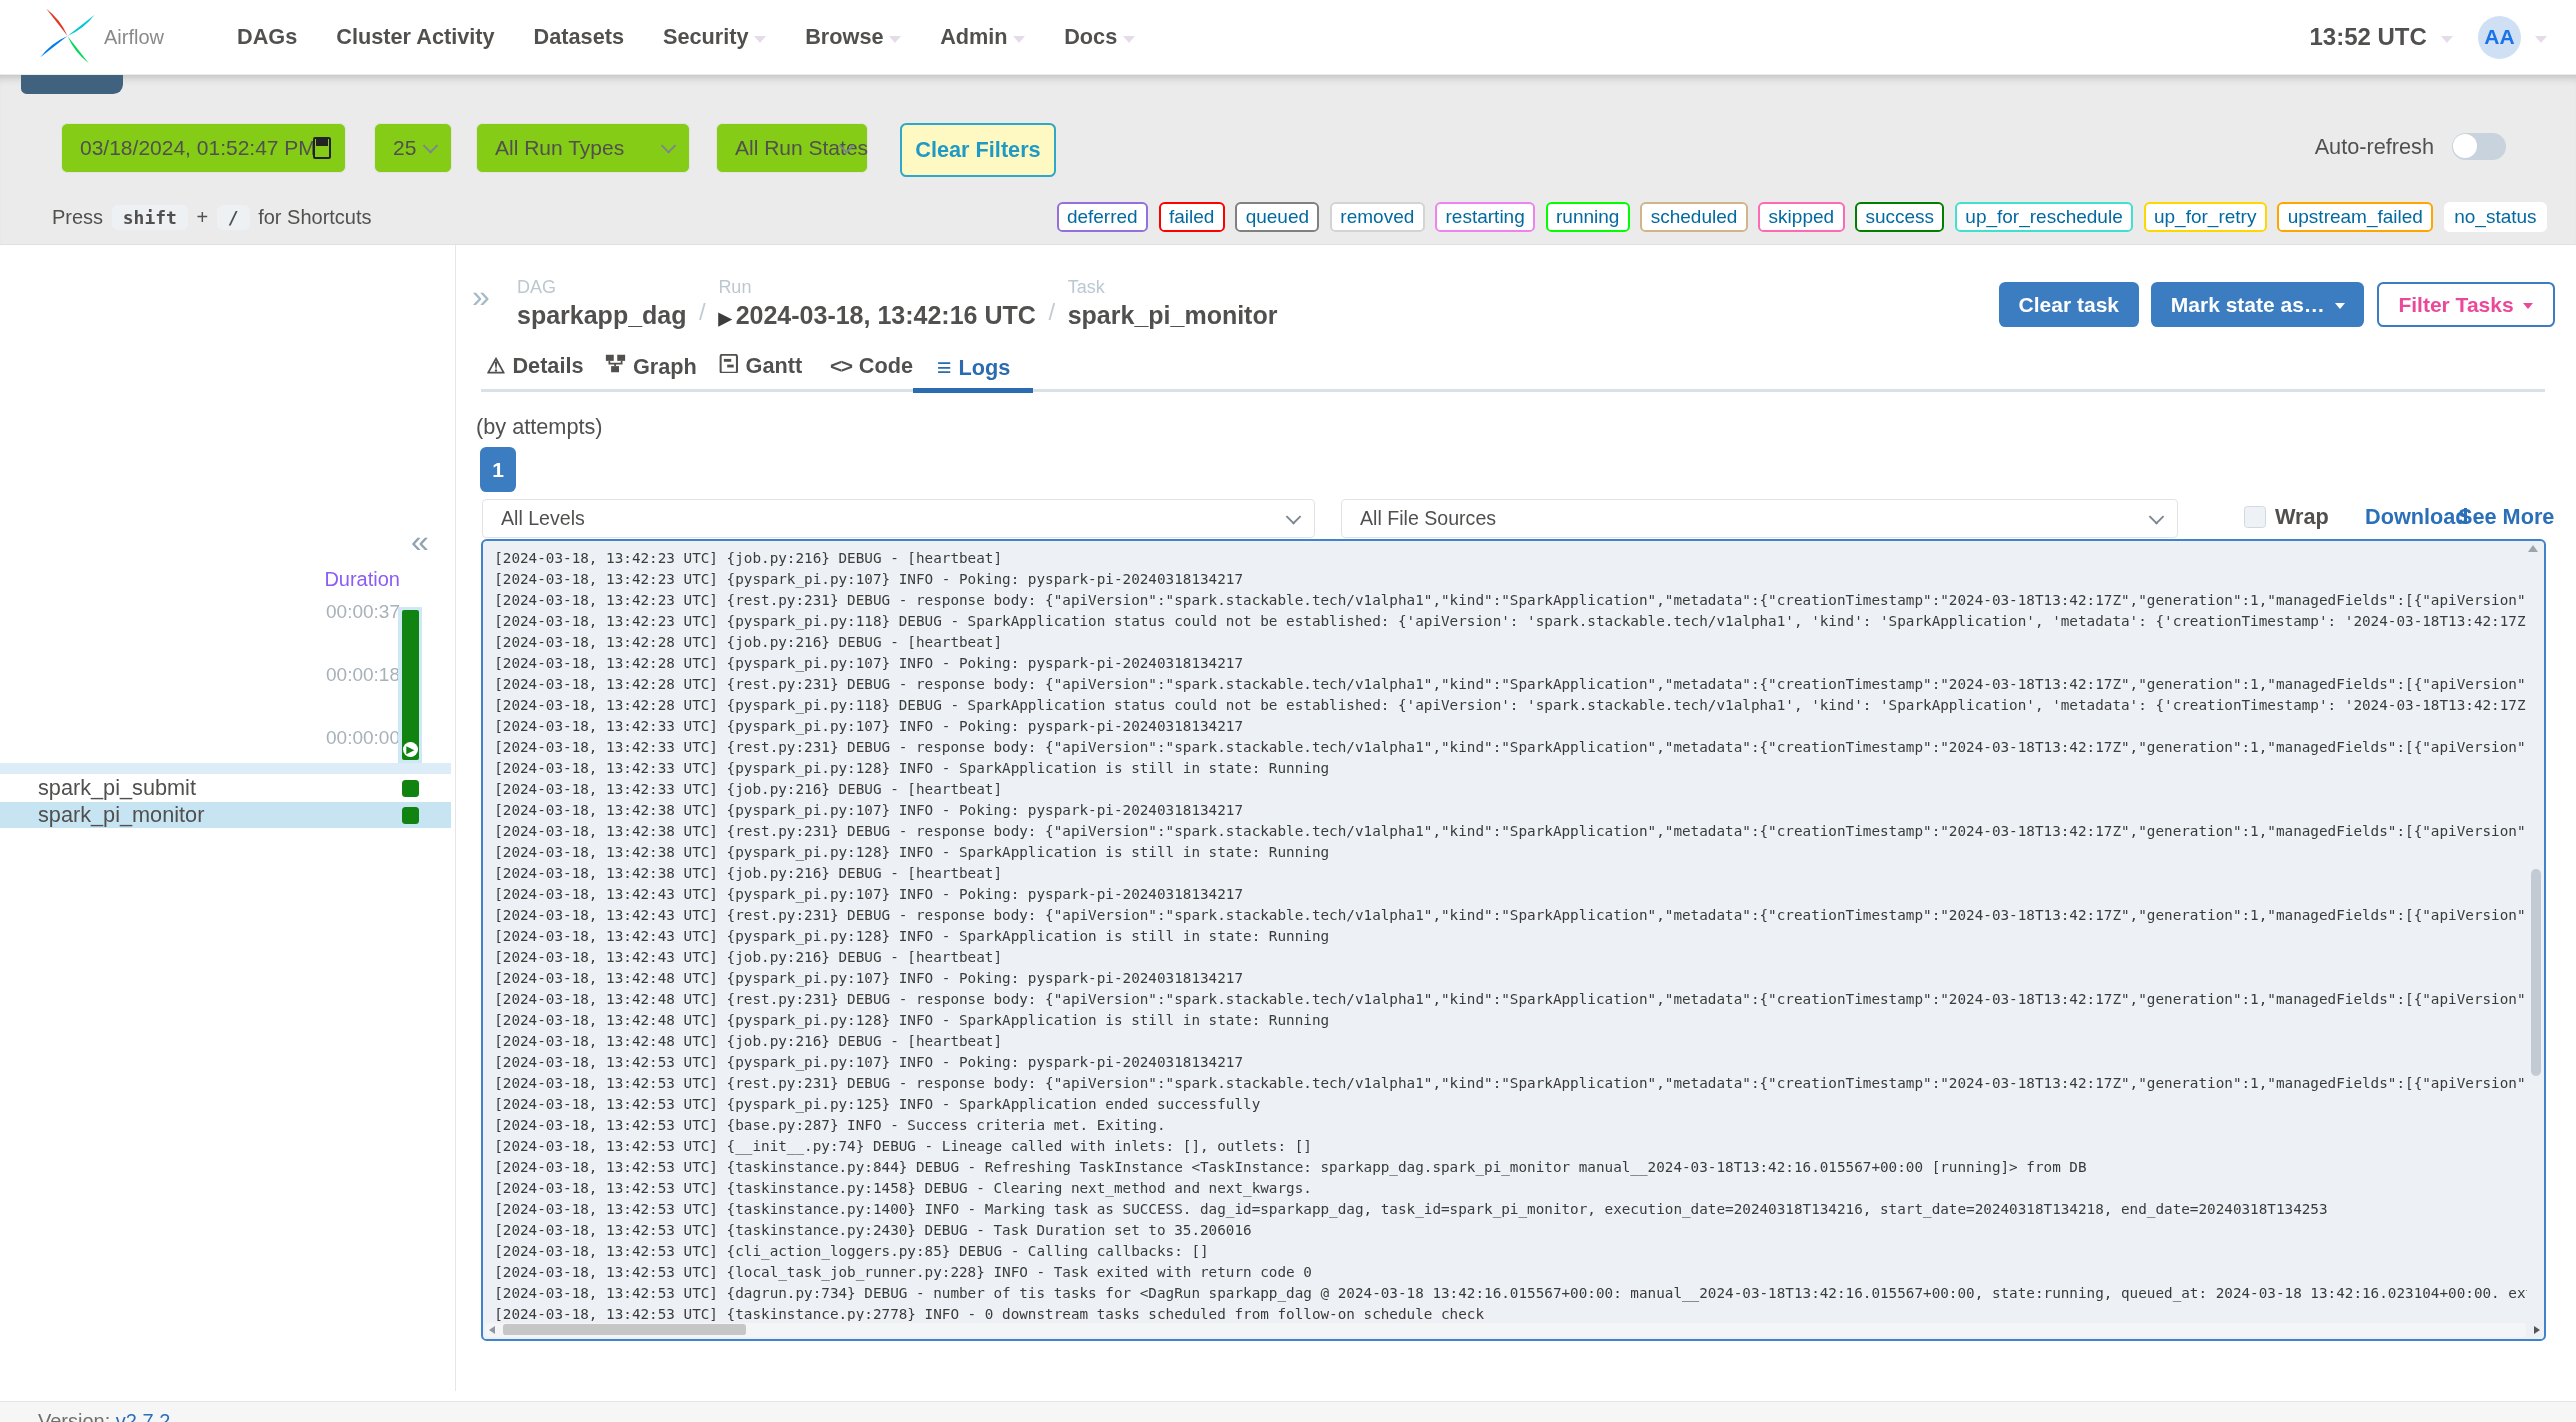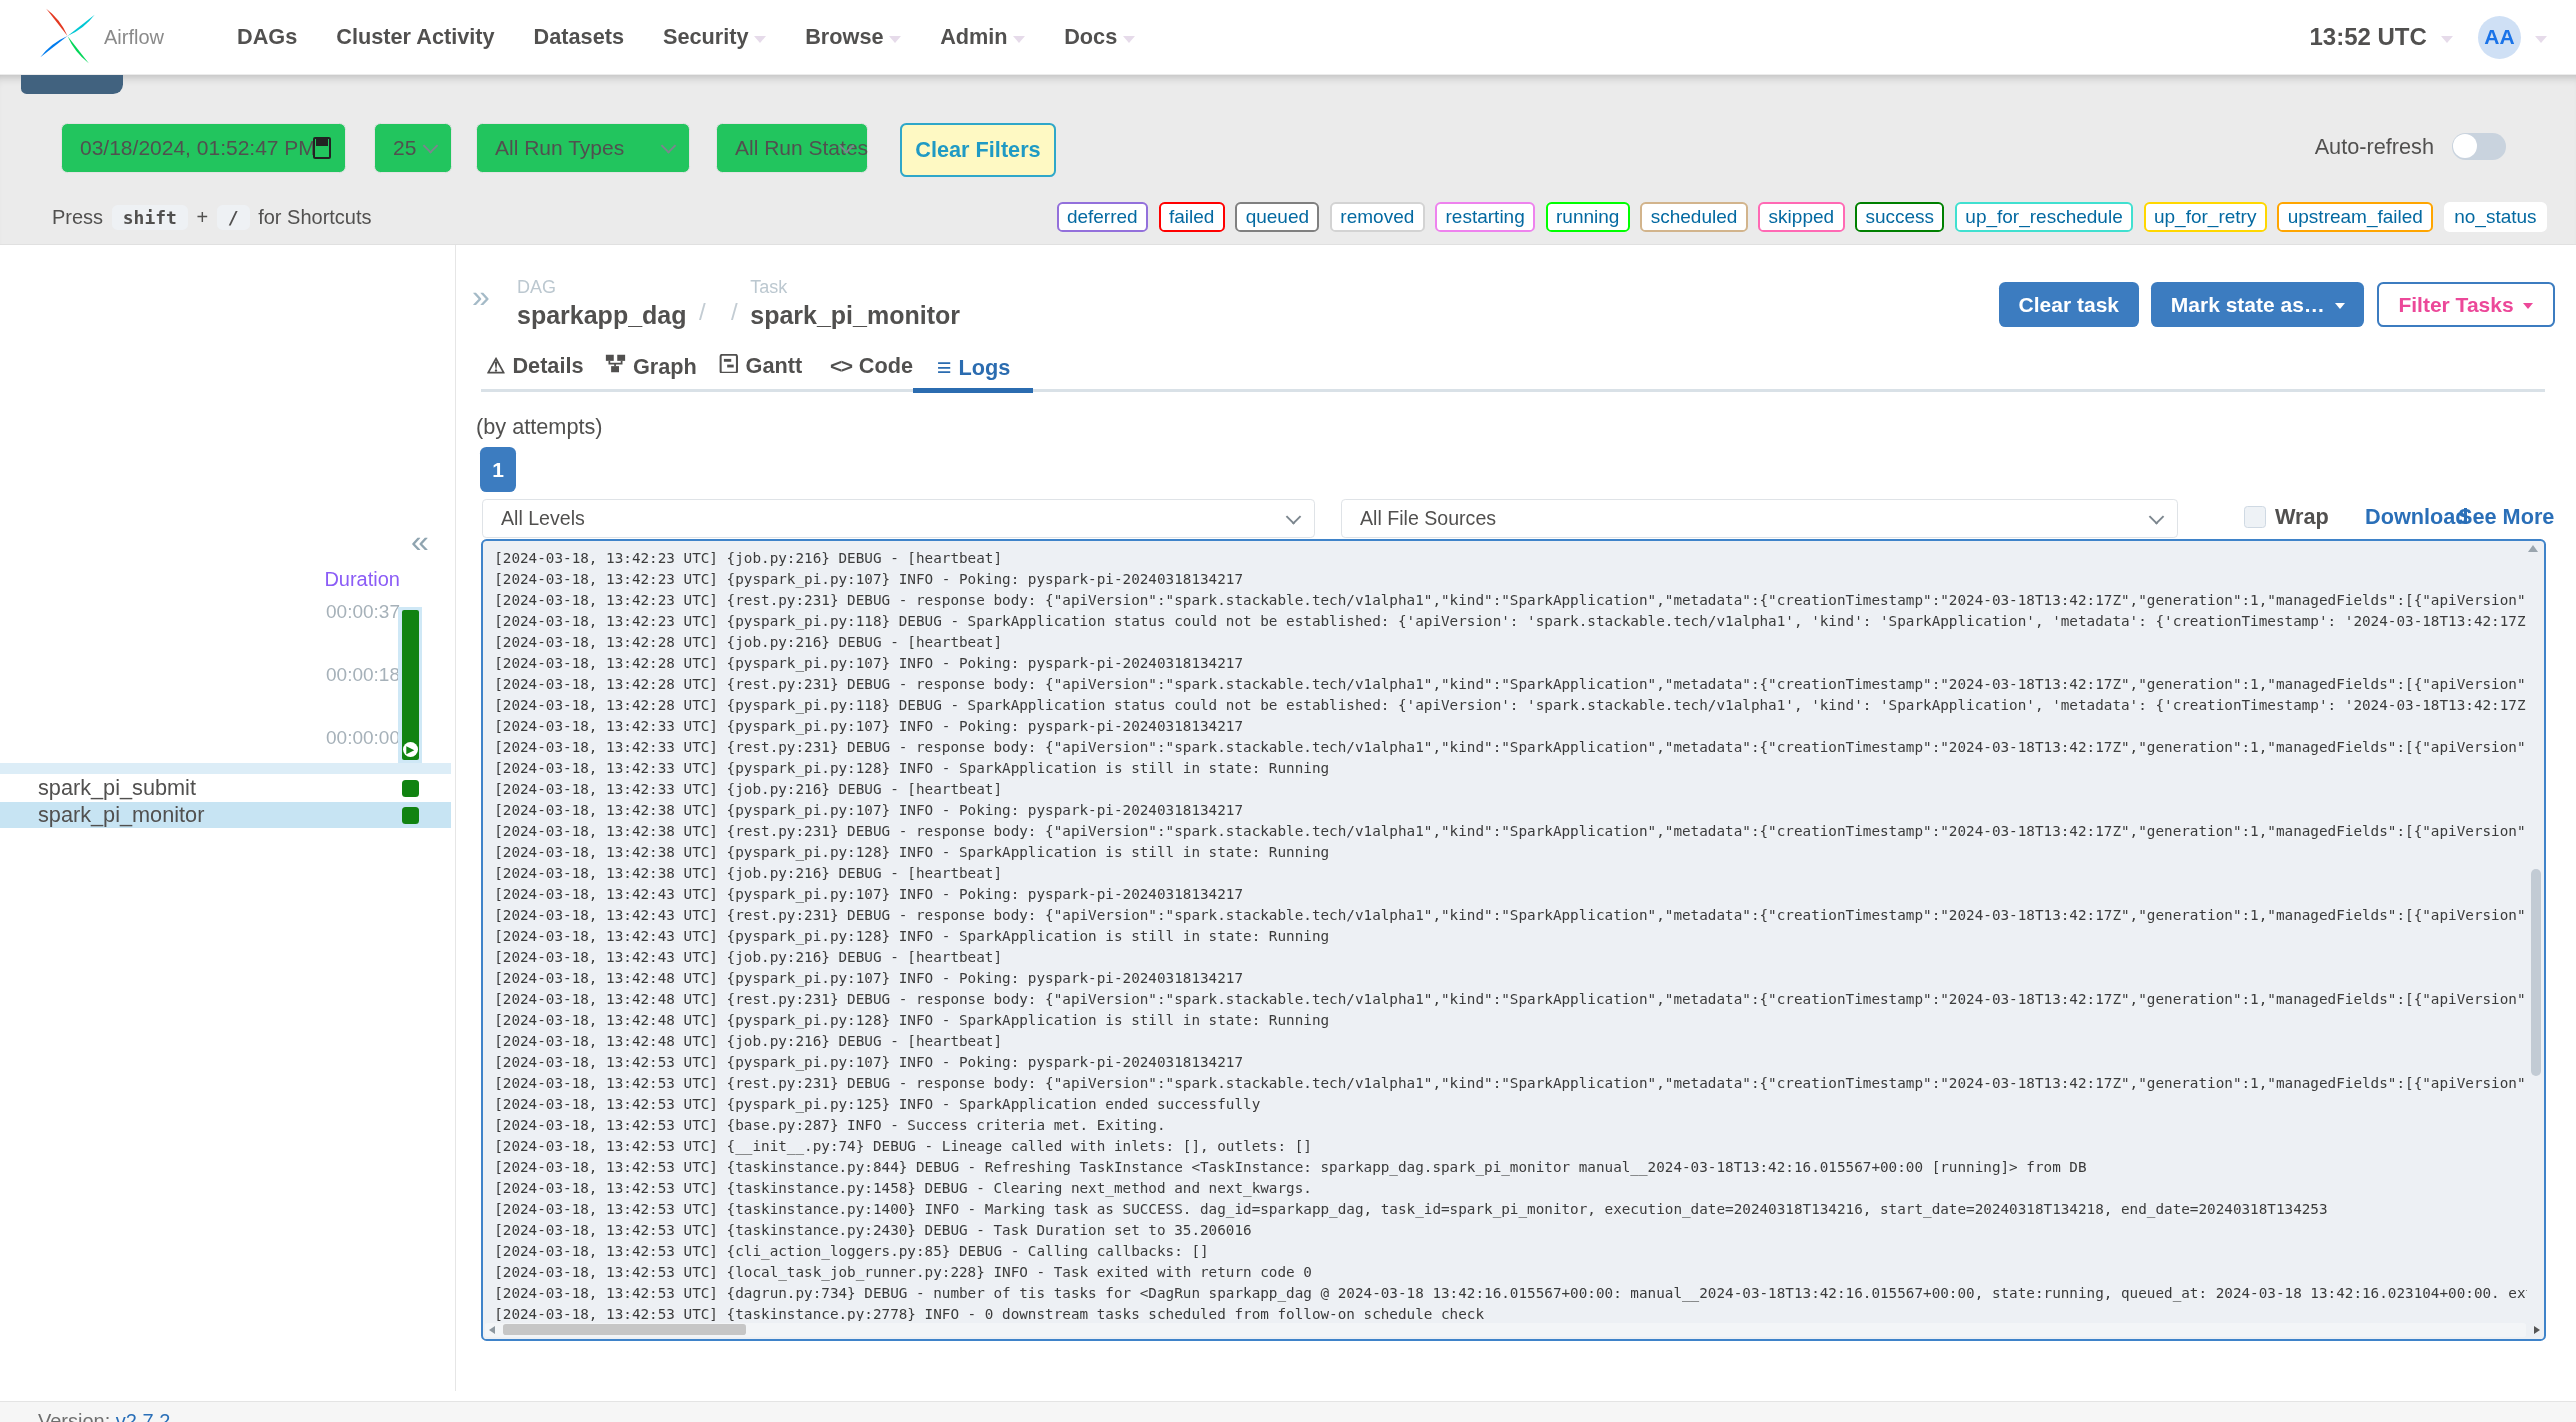--- a/index.html
+++ b/index.html
@@ -19,21 +19,21 @@
   .nav-right{position:absolute;right:29px;top:0;height:74px;display:flex;align-items:center;gap:14px;}
   .clock{font-size:24px;font-weight:700;color:#51504f;}
   .avatar{width:43px;height:43px;border-radius:50%;background:#cfe0f5;color:#1a73e8;
           font-weight:700;font-size:21px;display:flex;align-items:center;justify-content:center;margin-left:11.2px;}
 
   
   .band{position:absolute;left:0;top:74px;width:100%;height:170px;background:#ebebeb;
         border-bottom:0.7px solid #e0e0e0;box-shadow:inset 0 9.8px 9.8px -7px rgba(0,0,0,.22);}
   .partial-btn{position:absolute;left:21px;top:0;width:102px;height:20px;background:#41627f;
                border-radius:0 0 9.8px 5.6px;}
-  .ctrl{position:absolute;top:49px;height:50px;background:#22c55e;border-radius:6.3px;border:0.7px solid #e3e3e3;
+  .ctrl{position:absolute;top:49px;height:50px;background:#84cc16;border-radius:6.3px;border:0.7px solid #e3e3e3;
         display:flex;align-items:center;font-size:21px;color:#51504f;box-sizing:border-box;}
   .ctrl .val{padding-left:18px;white-space:nowrap;}
   .chev{position:absolute;right:15.4px;top:50%;width:9px;height:9px;border-right:2.1px solid #7c868e;
         border-bottom:2.1px solid #7c868e;transform:translateY(-70%) rotate(45deg);}
   .cal-icon{position:absolute;right:14px;top:12.6px;width:18px;height:22.4px;border:2.1px solid #222;border-radius:2.1px;box-sizing:border-box;}
   .cal-icon::before{content:"";position:absolute;left:0.7px;right:0.7px;top:0.7px;height:6.3px;background:#222;}
   .clear-btn{position:absolute;top:49px;left:900px;width:152px;height:50px;background:#fef9c3;border:2.1px solid #2fa7c9;
              border-radius:6.3px;color:#1f9ac4;font-size:21.7px;font-weight:700;display:flex;align-items:center;justify-content:center;cursor:pointer;}
   .autorefresh{position:absolute;right:70px;top:59px;display:flex;align-items:flex-end;gap:18px;}
   .autorefresh .lbl{font-size:21.7px;color:#51504f;}
@@ -258,20 +258,24 @@
   </div>
   <div class="panel-divider"></div>
 
   <div class="bc-ch">»</div>
   <div class="bc">
     <div class="bc-part">
       <span class="bc-lbl">DAG</span>
       <span class="bc-val">sparkapp_dag</span>
     </div>
     <span class="bc-sep">/</span>
+    <div class="bc-part">
+      <span class="bc-lbl">Run</span>
+      <span class="bc-val"><span class="play-sm">▶</span><span>2024-03-18, 13:42:16 UTC</span></span>
+    </div>
     <span class="bc-sep">/</span>
     <div class="bc-part">
       <span class="bc-lbl">Task</span>
       <span class="bc-val">spark_pi_monitor</span>
     </div>
   </div>
   <div class="hdr-actions">
     <div class="btn primary">Clear task</div>
     <div class="btn primary">
       <span>Mark state as…</span>

